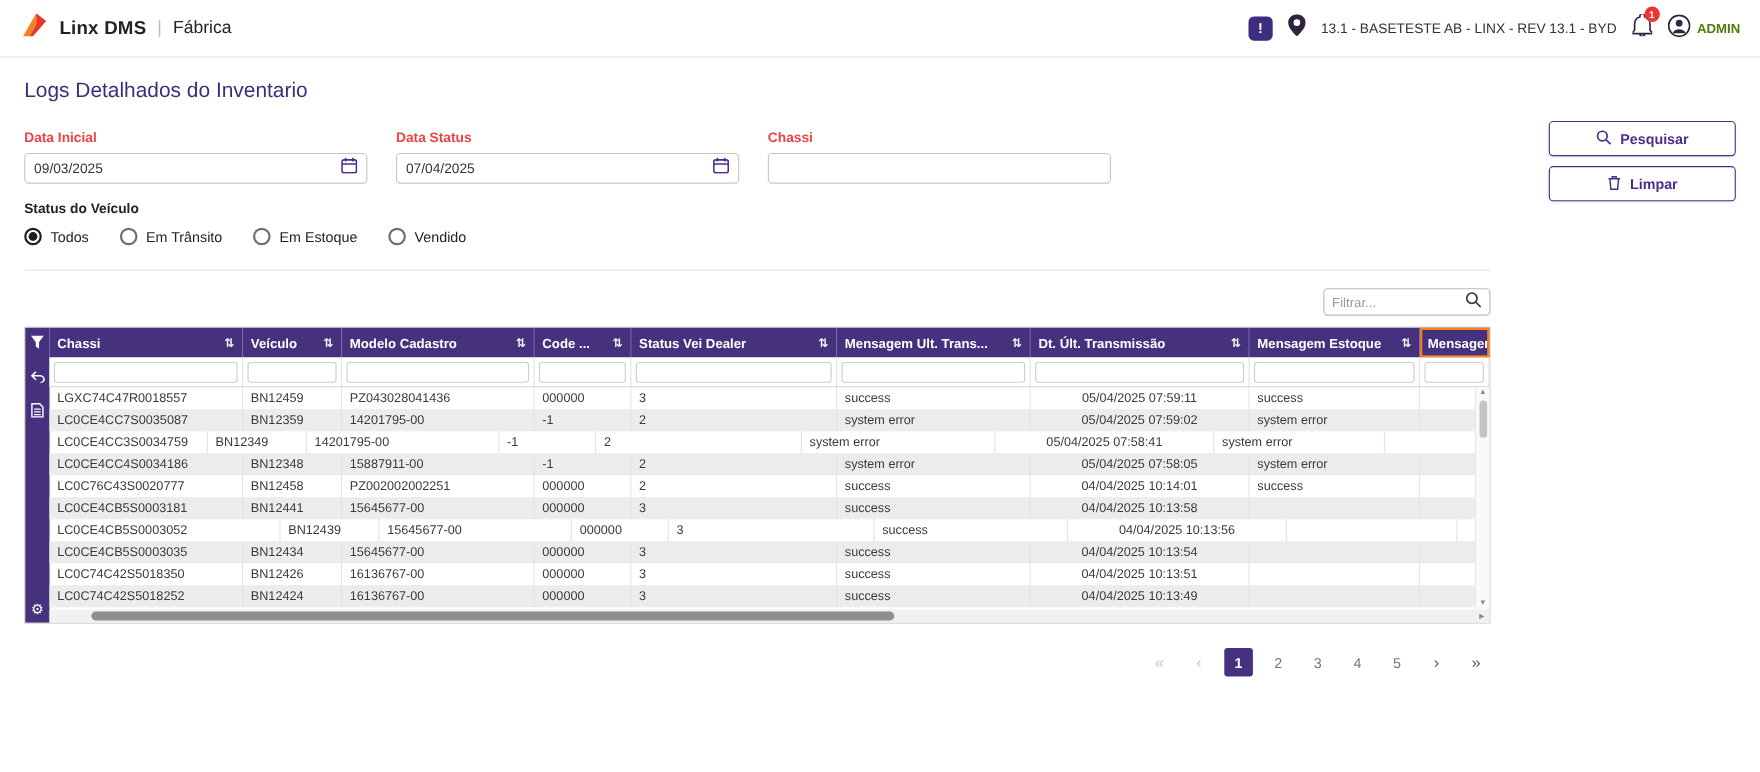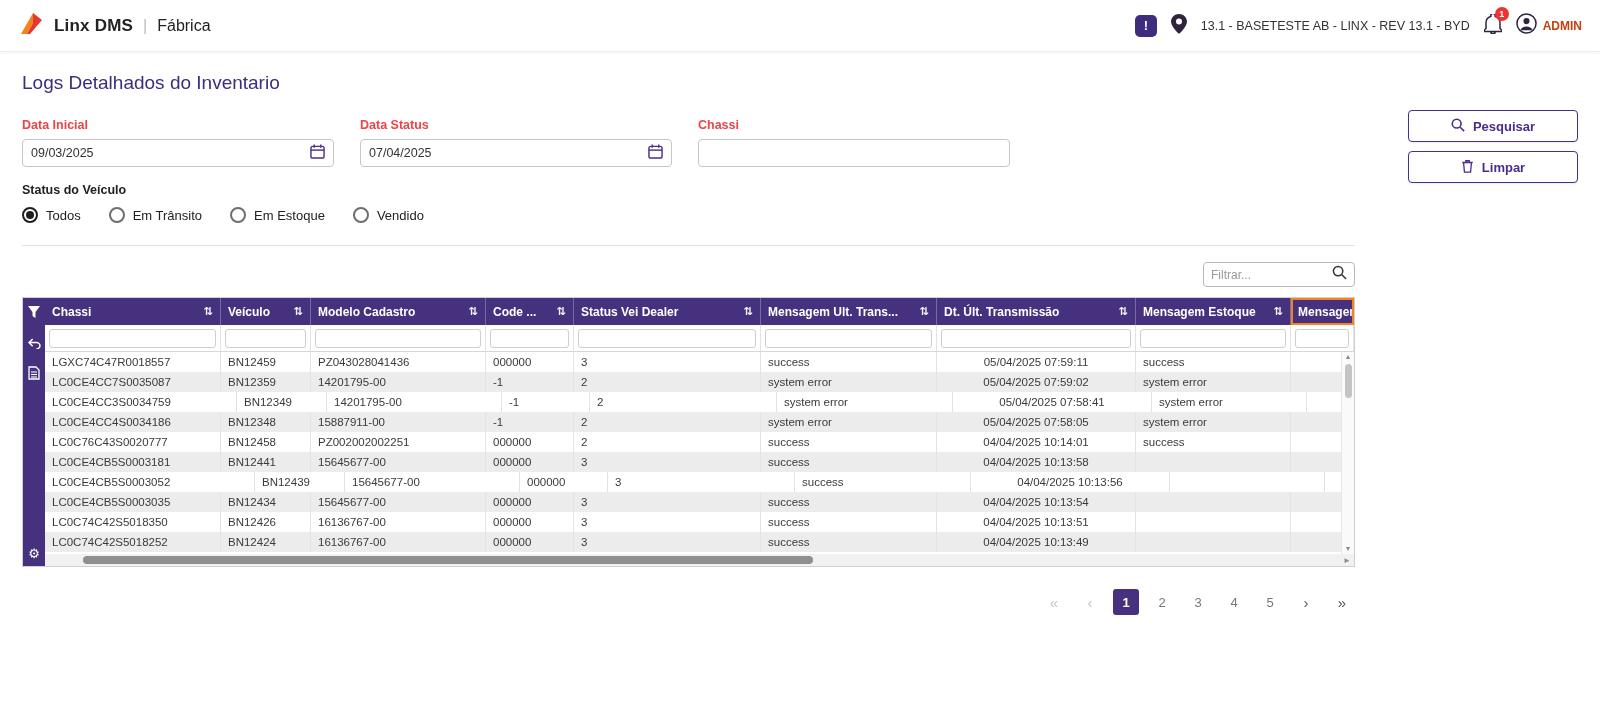--- a/index.html
+++ b/index.html
@@ -15,21 +15,21 @@
   .module { font-size:16px; color:#222; }
   .topbar-right { display:flex; align-items:center; gap:14px; }
   .env-text { font-size:12.5px; color:#333; }
   .sq-icon { width:22px; height:22px; border-radius:5px; background:#3d2d7c; color:#fff;
     display:flex; align-items:center; justify-content:center; font-size:13px; font-weight:bold; cursor:pointer; }
   .bell-wrap { position:relative; cursor:pointer; }
   .badge { position:absolute; top:-7px; right:-7px; min-width:14px; height:14px; border-radius:50%;
     background:#e33; color:#fff; font-size:9px; display:flex; align-items:center; justify-content:center;
     padding:0 2px; font-weight:bold; }
   .user-wrap { display:flex; align-items:center; gap:6px; }
-  .user-label { font-size:12px; font-weight:bold; color:#c2410c; }
+  .user-label { font-size:12px; font-weight:bold; color:#4d7c0f; }
 
   
   .main { padding:0 22px; }
   .page-title { color:#3d2d7c; font-size:19px; font-weight:normal; margin:20px 0 24px; }
 
   .filters { position:relative; }
   .filter-row { display:flex; gap:26px; }
   .field { width:312px; }
   .field label { display:block; font-size:12.5px; font-weight:bold; color:#ef4444; margin-bottom:7px; }
   .input-wrap { height:28px; border:1px solid #c6c6c6; border-radius:4px; display:flex;
@@ -349,21 +349,21 @@
             <div class="td" style="width: 90px;">BN12359</div>
             <div class="td" style="width: 175px;">14201795-00</div>
             <div class="td" style="width: 88px;">-1</div>
             <div class="td" style="width: 187px;">2</div>
             <div class="td" style="width: 176px;">system error</div>
             <div class="td td-center" style="width: 199px;">05/04/2025 07:59:02</div>
             <div class="td" style="width: 155px;">system error</div>
             <div class="td" style="flex: 1 1 0%;"></div>
           </div>
           <div class="tr">
-            <div class="td" style="width: 192px;">LC0CE4CC3S0034759</div>
+            <div class="td" style="width: 144px;">LC0CE4CC3S0034759</div>
             <div class="td" style="width: 90px;">BN12349</div>
             <div class="td" style="width: 175px;">14201795-00</div>
             <div class="td" style="width: 88px;">-1</div>
             <div class="td" style="width: 187px;">2</div>
             <div class="td" style="width: 176px;">system error</div>
             <div class="td td-center" style="width: 199px;">05/04/2025 07:58:41</div>
             <div class="td" style="width: 155px;">system error</div>
             <div class="td" style="flex: 1 1 0%;"></div>
           </div>
           <div class="tr">

